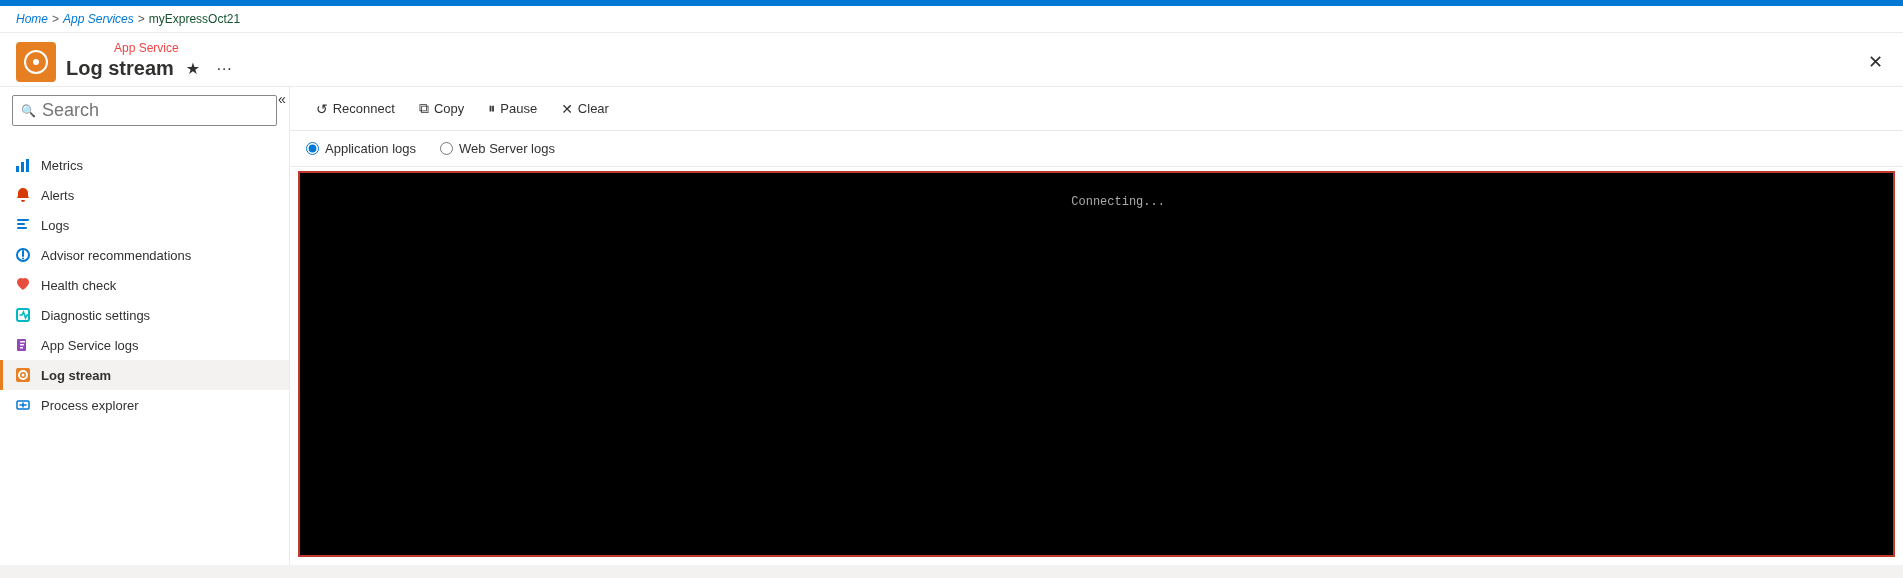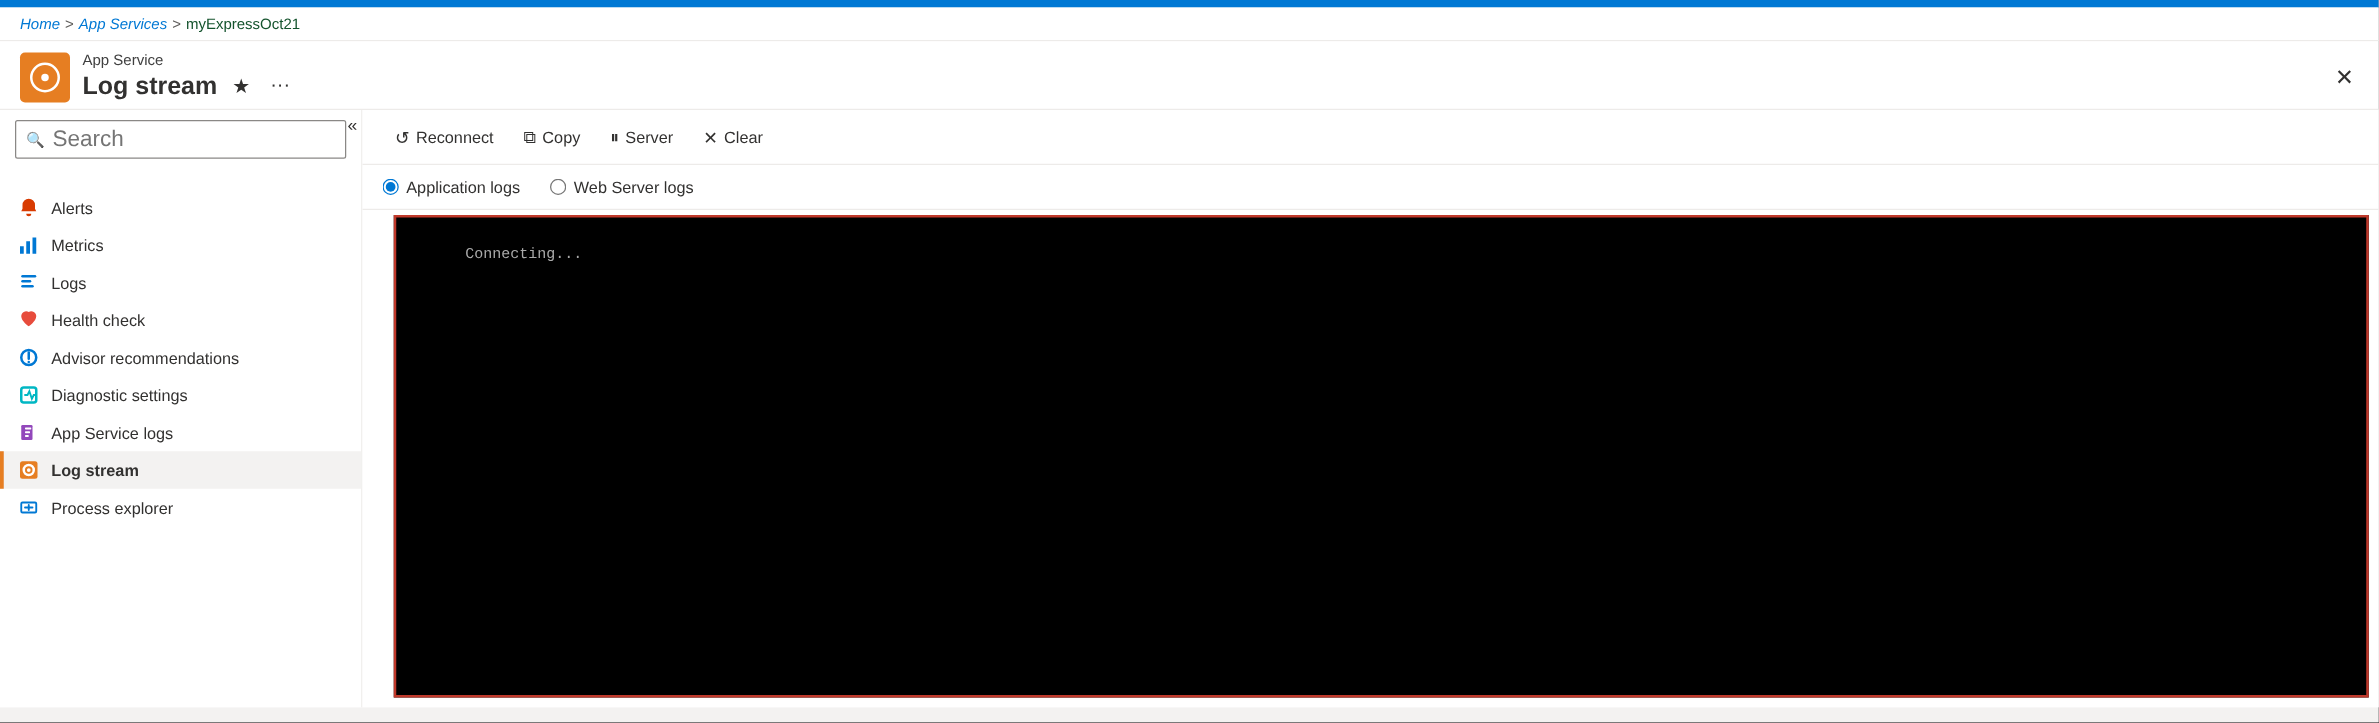--- a/index.html
+++ b/index.html
@@ -60,21 +60,22 @@
     }
     .app-icon-dot {
       width: 6px;
       height: 6px;
       background: white;
       border-radius: 50%;
     }
     .header-title-block { display: flex; flex-direction: column; }
     .header-app-name {
       font-size: 12px;
-      color: #404040;
+      color: #ef4444;
+      margin-left: 48px;
     }
     .header-page-title {
       font-size: 20px;
       font-weight: 600;
       color: #323130;
     }
     .header-title-row {
       display: flex;
       align-items: center;
       gap: 8px;
@@ -241,23 +242,24 @@
     
     .terminal-area {
       flex: 1;
       background: #000;
       color: #fff;
       font-family: 'Courier New', Courier, monospace;
       font-size: 12px;
       padding: 8px 12px;
       overflow-y: auto;
       border: 2px solid #c0392b;
-      margin: 4px 8px 8px 25px;
+      margin: 4px 8px 8px 8px;
       white-space: pre-wrap;
       word-break: break-all;
+      text-align: center;
     }
     .terminal-connecting { color: #aaa; }
     .terminal-msg { color: #fff; }
 
     
     .sidebar::-webkit-scrollbar { width: 6px; }
     .sidebar::-webkit-scrollbar-track { background: #f1f1f1; }
     .sidebar::-webkit-scrollbar-thumb { background: #c8c6c4; border-radius: 3px; }
   </style>
 </head>
@@ -309,68 +311,68 @@
       <input type="text" placeholder="Search" style="">
     </div>
 
     <button class="sidebar-collapse-btn">«</button>
 
     <div class="sidebar-section-label">
       
     </div>
 
     <div class="sidebar-item">
+      <span class="sidebar-item-icon icon-metrics">
+        <svg width="16" height="16" viewBox="0 0 16 16" fill="none">
+          <rect x="1" y="9" width="3" height="6" fill="#0078d4"></rect>
+          <rect x="6" y="5" width="3" height="10" fill="#0078d4"></rect>
+          <rect x="11" y="2" width="3" height="13" fill="#0078d4"></rect>
+        </svg>
+      </span>
+      <span>Metrics</span>
+    </div>
+
+    <div class="sidebar-item">
       <span class="sidebar-item-icon icon-alerts">
         <svg width="16" height="16" viewBox="0 0 16 16" fill="none" xmlns="http://www.w3.org/2000/svg">
           <path d="M8 1a5 5 0 0 0-5 5v3l-1 2h12l-1-2V6a5 5 0 0 0-5-5zm0 14a2 2 0 0 0 2-2H6a2 2 0 0 0 2 2z" fill="#d83b01"></path>
         </svg>
       </span>
       <span>Alerts</span>
     </div>
 
     <div class="sidebar-item">
-      <span class="sidebar-item-icon icon-metrics">
-        <svg width="16" height="16" viewBox="0 0 16 16" fill="none">
-          <rect x="1" y="9" width="3" height="6" fill="#0078d4"></rect>
-          <rect x="6" y="5" width="3" height="10" fill="#0078d4"></rect>
-          <rect x="11" y="2" width="3" height="13" fill="#0078d4"></rect>
-        </svg>
-      </span>
-      <span>Metrics</span>
-    </div>
-
-    <div class="sidebar-item">
       <span class="sidebar-item-icon icon-logs">
         <svg width="16" height="16" viewBox="0 0 16 16" fill="none">
           <rect x="2" y="2" width="12" height="2" rx="1" fill="#0078d4"></rect>
           <rect x="2" y="6" width="8" height="2" rx="1" fill="#0078d4"></rect>
           <rect x="2" y="10" width="10" height="2" rx="1" fill="#0078d4"></rect>
         </svg>
       </span>
       <span>Logs</span>
     </div>
 
     <div class="sidebar-item">
-      <span class="sidebar-item-icon icon-health">
-        <svg width="16" height="16" viewBox="0 0 16 16" fill="none">
-          <path d="M8 13s-6-4-6-8a4 4 0 0 1 6-3.46A4 4 0 0 1 14 5c0 4-6 8-6 8z" fill="#e74c3c"></path>
-        </svg>
-      </span>
-      <span>Health check</span>
-    </div>
-
-    <div class="sidebar-item">
       <span class="sidebar-item-icon icon-advisor">
         <svg width="16" height="16" viewBox="0 0 16 16" fill="none">
           <circle cx="8" cy="8" r="6" stroke="#0078d4" stroke-width="2" fill="none"></circle>
           <path d="M8 4v5" stroke="#0078d4" stroke-width="2" stroke-linecap="round"></path>
           <circle cx="8" cy="11.5" r="1" fill="#0078d4"></circle>
         </svg>
       </span>
       <span>Advisor recommendations</span>
+    </div>
+
+    <div class="sidebar-item">
+      <span class="sidebar-item-icon icon-health">
+        <svg width="16" height="16" viewBox="0 0 16 16" fill="none">
+          <path d="M8 13s-6-4-6-8a4 4 0 0 1 6-3.46A4 4 0 0 1 14 5c0 4-6 8-6 8z" fill="#e74c3c"></path>
+        </svg>
+      </span>
+      <span>Health check</span>
     </div>
 
     <div class="sidebar-item">
       <span class="sidebar-item-icon icon-diagnostic">
         <svg width="16" height="16" viewBox="0 0 16 16" fill="none">
           <rect x="2" y="2" width="12" height="12" rx="2" stroke="#00b7c3" stroke-width="2" fill="none"></rect>
           <path d="M5 8h2l1.5-3 2 6 1.5-3H13" stroke="#00b7c3" stroke-width="1.5" fill="none" stroke-linecap="round"></path>
         </svg>
       </span>
       <span>Diagnostic settings</span>
@@ -418,21 +420,21 @@
       <button class="toolbar-btn">
         <span style="font-size:14px;">↺</span>
         <span>Reconnect</span>
       </button>
       <button class="toolbar-btn">
         <span style="font-size:14px;">⧉</span>
         <span>Copy</span>
       </button>
       <button class="toolbar-btn">
         <span style="font-size:14px;">⏸</span>
-        <span>Server</span>
+        <span>Pause</span>
       </button>
       <button class="toolbar-btn">
         <span style="font-size:14px;">✕</span>
         <span>Clear</span>
       </button>
     </div>
 
     <div class="log-type-row">
       <label class="radio-option">
         <input type="radio" name="logtype" value="application_logs" checked="" style="">

